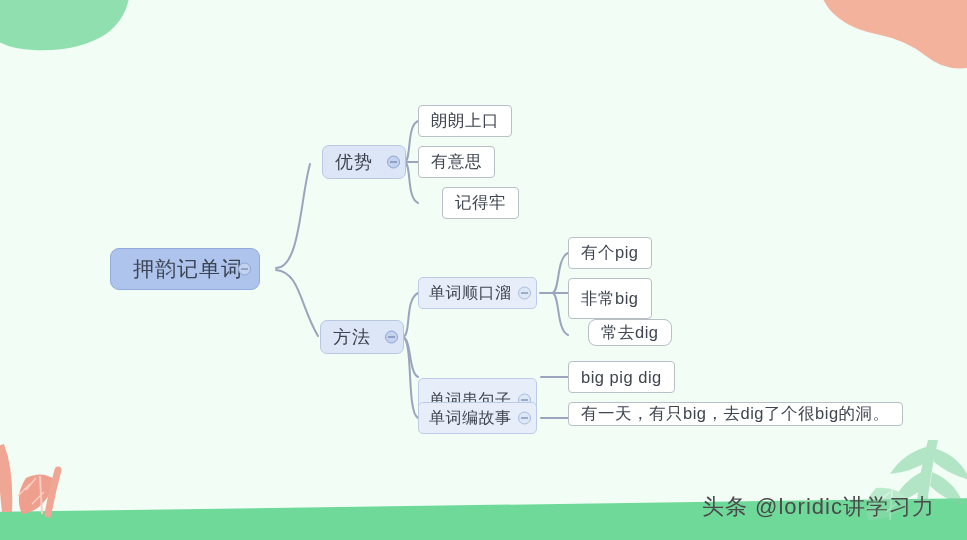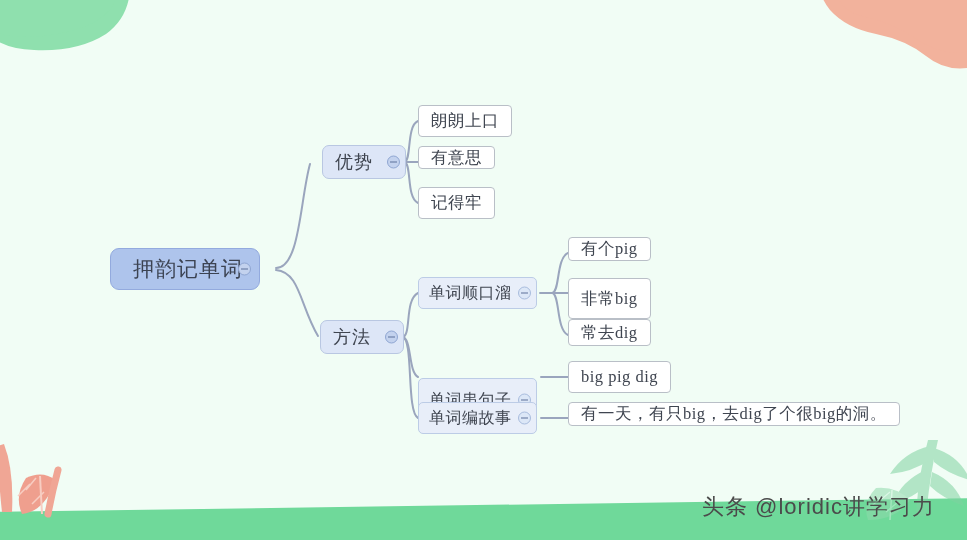--- a/index.html
+++ b/index.html
@@ -42,21 +42,20 @@
   }
 
   
   .node {
     position: absolute;
     box-sizing: border-box;
     display: flex;
     align-items: center;
     white-space: nowrap;
     color: #3f4550;
-    font-family: Liberation Serif, serif;
   }
 
   .node-root {
     background: #aec4ec;
     border: 1px solid #93aade;
     border-radius: 9px;
     font-size: 21px;
     padding: 0 16px 0 22px;
     color: #3c4352;
     letter-spacing: 1px;
@@ -193,44 +192,44 @@
   </div>
 
   <div class="node node-branch" style="left:322px; top:145px; height:34px;">
     <span>优势</span>
     <span class="toggle" style="right:5px; top:50%; transform:translateY(-50%);"></span>
   </div>
 
   <div class="node node-leaf" style="left:418px; top:105px; height:32px;">
     <span>朗朗上口</span>
   </div>
-  <div class="node node-leaf" style="left:418px; top:146px; height:23px;">
+  <div class="node node-leaf" style="left:418px; top:146px; height:32px;">
     <span>有意思</span>
   </div>
-  <div class="node node-leaf" style="left:418px; top:187px; height:32px;">
+  <div class="node node-leaf" style="left:442px; top:187px; height:32px;">
     <span>记得牢</span>
   </div>
 
   <div class="node node-branch" style="left:320px; top:320px; height:34px;">
     <span>方法</span>
     <span class="toggle" style="right:5px; top:50%; transform:translateY(-50%);"></span>
   </div>
 
   <div class="node node-sub" style="left:418px; top:277px; height:32px;">
     <span>单词顺口溜</span>
     <span class="toggle pale" style="right:5px; top:50%; transform:translateY(-50%);"></span>
   </div>
 
-  <div class="node node-leaf" style="left:568px; top:237px; height:24px;align-items:flex-end;">
+  <div class="node node-leaf" style="left:568px; top:237px; height:32px;">
     <span>有个pig</span>
   </div>
   <div class="node node-leaf" style="left:568px; top:278px; height:41px;">
     <span>非常big</span>
   </div>
-  <div class="node node-leaf" style="left:568px; top:319px; height:27px;">
+  <div class="node node-leaf" style="left:588px; top:319px; height:27px;border-radius:8px;">
     <span>常去dig</span>
   </div>
 
   <div class="node node-sub" style="left:418px; top:361px; height:44px;margin-top:17px;">
     <span>单词串句子</span>
     <span class="toggle pale" style="right:5px; top:50%; transform:translateY(-50%);"></span>
   </div>
   <div class="node node-leaf" style="left:568px; top:361px; height:32px;">
     <span>big pig dig</span>
   </div>

